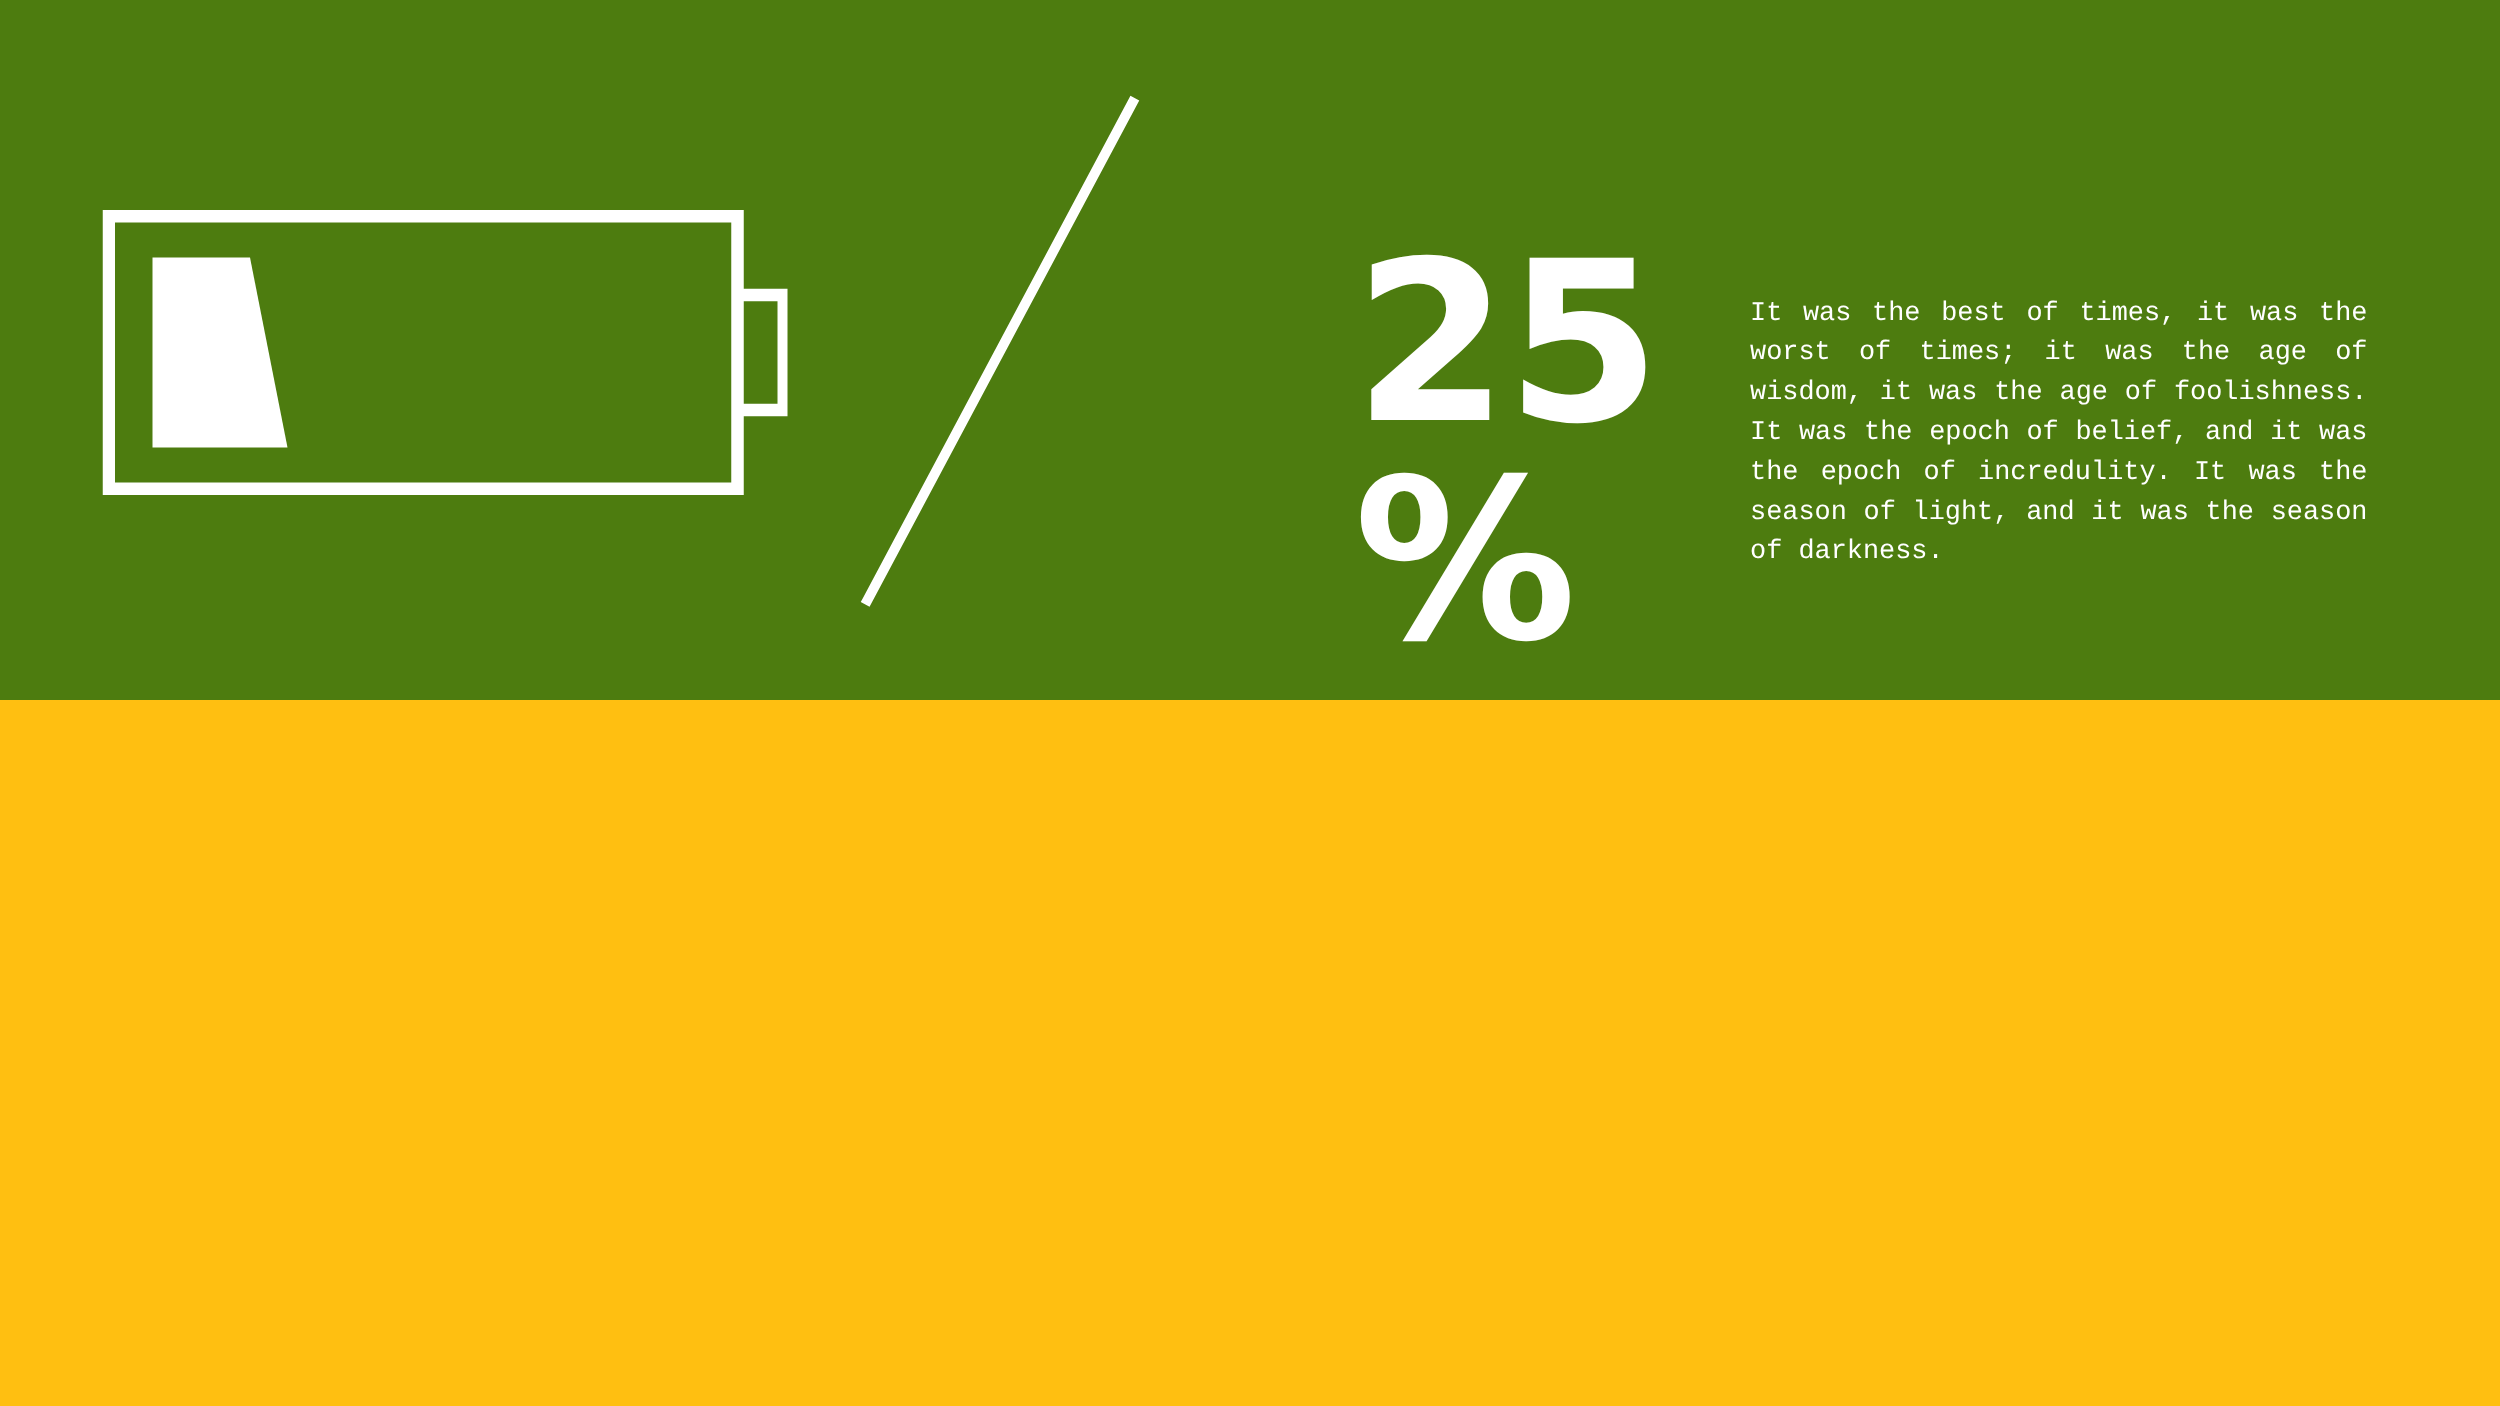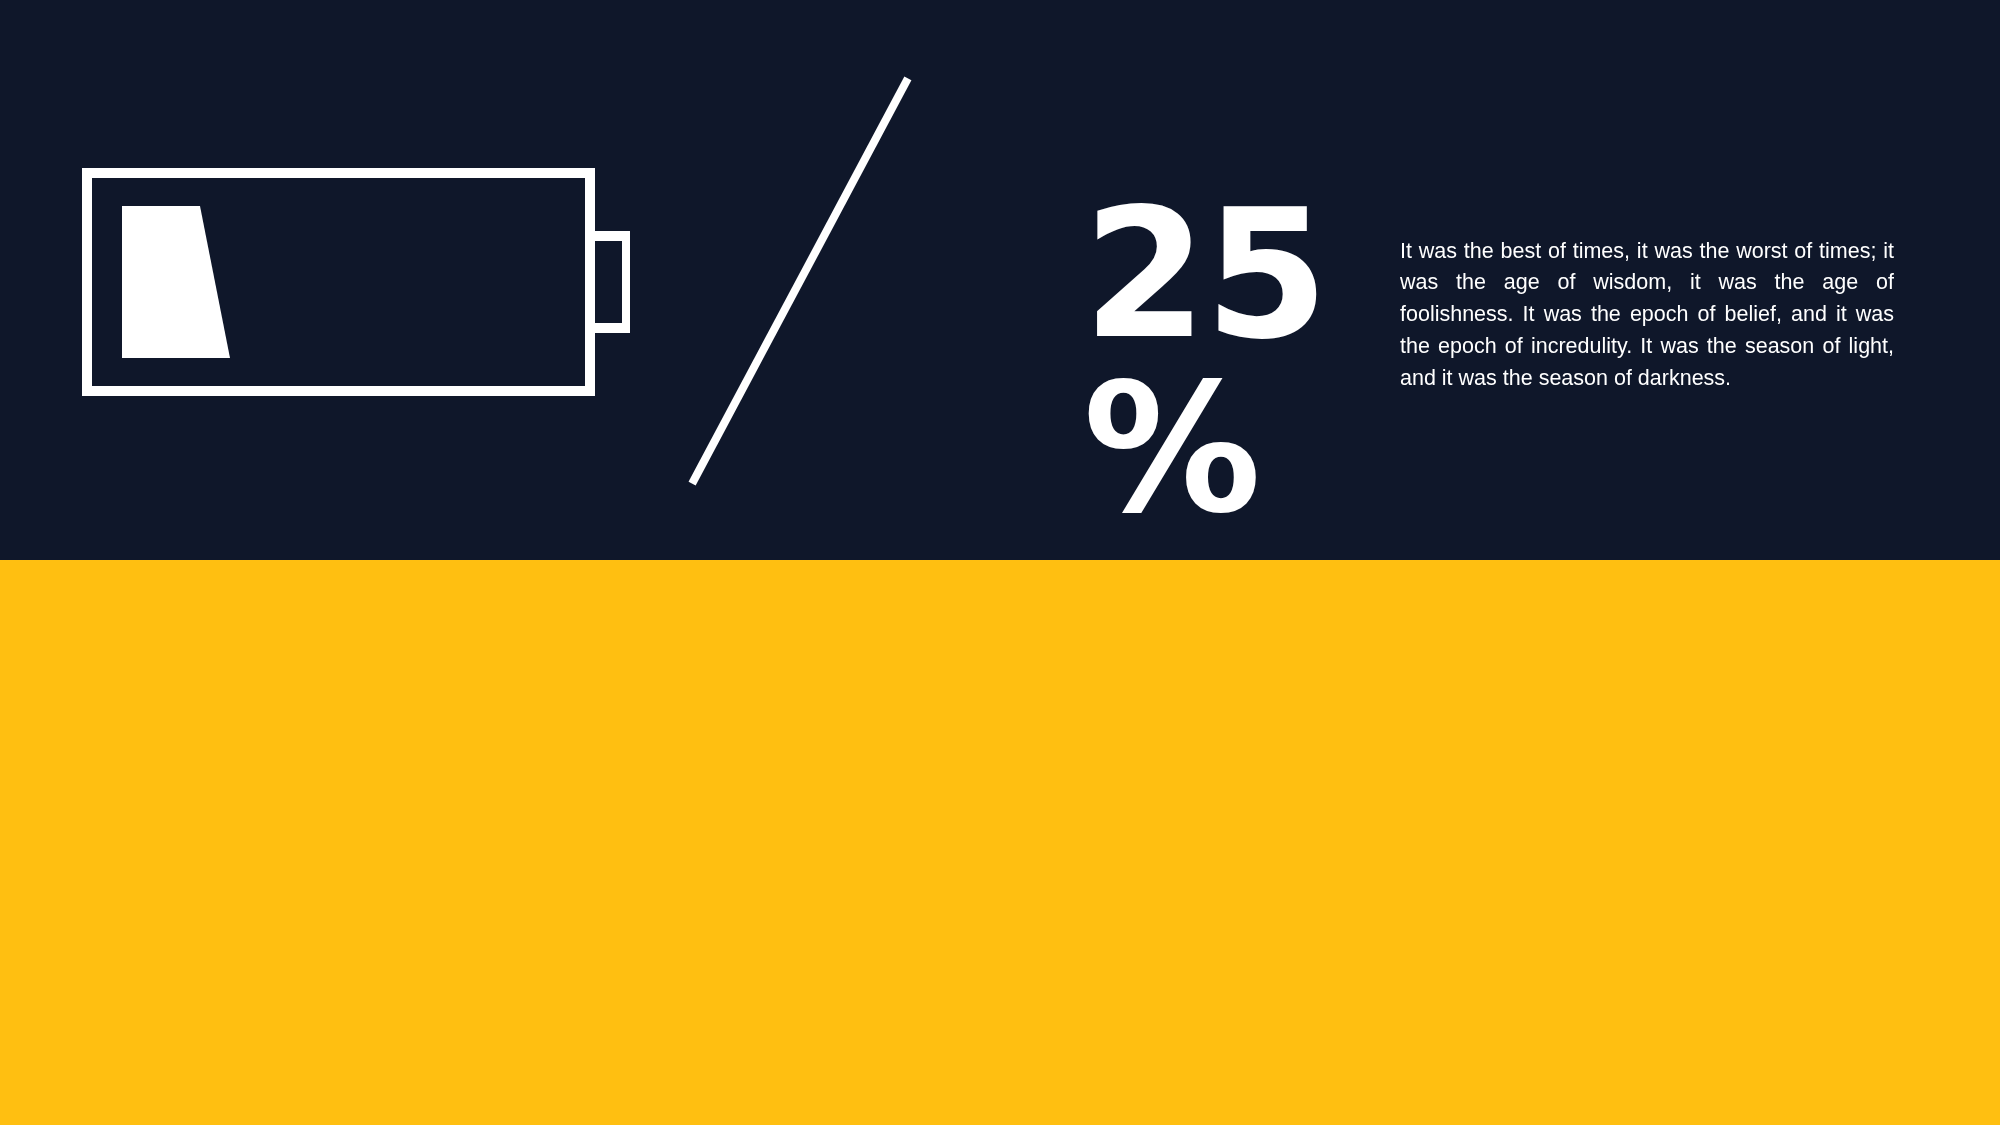--- a/index.html
+++ b/index.html
@@ -20,21 +20,21 @@
   
   .panel {
     position: absolute;
     left: 0;
     width: 2000px;
     overflow: hidden;
   }
   .panel-dark {
     top: 0;
     height: 560px;
-    background: #0f172a;
+    background: #4d7c0f;
   }
   .panel-yellow {
     top: 560px;
     height: 565px;
     background: #ffbf11;
   }
 
   
   .battery {
     position: absolute;
@@ -66,21 +66,21 @@
   #pct-top {
     left: 1083px;
     top: 188px;
     width: 215px;
     color: #ffffff;
   }
 
   
   .body-text {
     position: absolute;
-    font-family: Liberation Sans, sans-serif;
+    font-family: Liberation Mono, monospace;
     font-size: 21.5px;
     line-height: 1.48;
     text-align: justify;
     text-justify: inter-word;
   }
   #text-top {
     left: 1400px;
     top: 214px;
     width: 494px;
     color: #ffffff;

